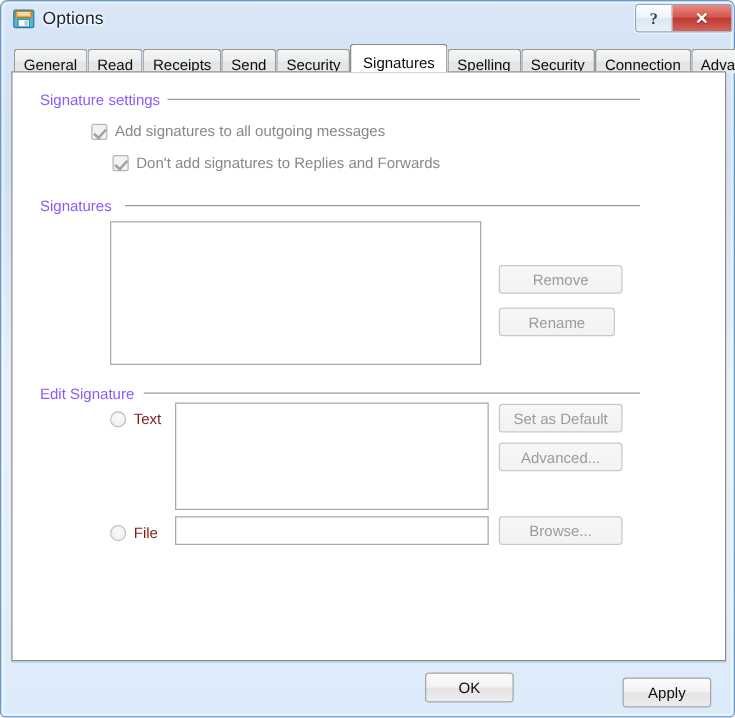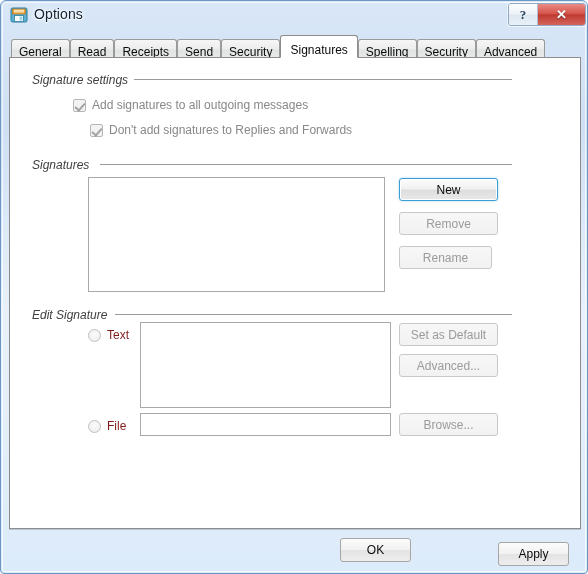--- a/index.html
+++ b/index.html
@@ -125,23 +125,22 @@
     width: 572px; height: 472px;
     box-sizing: border-box;
     background: #ffffff;
     border: 1px solid #8c8c8c;
   }
 
   
   .group-label {
     position: absolute;
     font-size: 12px;
-    color: #404040;
-    white-space: nowrap;
-    font-style: italic;
+    color: #8b5cf6;
+    white-space: nowrap;
   }
   .group-rule {
     position: absolute;
     height: 1px;
     background: #9a9a9a;
   }
 
   
   .chk-row {
     position: absolute;
@@ -277,20 +276,23 @@
     <div class="tab active">
         <span>Signatures</span>
       </div>
     <div class="tab">
         <span>Spelling</span>
       </div>
     <div class="tab">
         <span>Security</span>
       </div>
     <div class="tab">
+        <span>Connection</span>
+      </div>
+    <div class="tab">
         <span>Advanced</span>
       </div>
   </div>
 
   <div class="tabpanel">
 
     <div class="group-label" style="left:22px; top:15px;">Signature settings</div>
     <div class="group-rule" style="left:124px; top:21px; width:378px;"></div>
 
     <div class="chk-row" style="left:63px; top:40px;">
@@ -301,23 +303,20 @@
     <div class="chk-row" style="left:80px; top:65px;">
       <span class="chk-box checked"></span>
       <span class="chk-label">Don't add signatures to Replies and Forwards</span>
     </div>
 
     <div class="group-label" style="left:22px; top:100px;">Signatures</div>
     <div class="group-rule" style="left:90px; top:106px; width:412px;"></div>
 
     <div class="box" style="left:78px; top:119px; width:297px; height:115px;"></div>
 
-    <div class="btn focused" style="left:389px; top:120px; width:99px; height:23px;">
-      <span>New</span>
-    </div>
     <div class="btn disabled" style="left:389px; top:154px; width:99px; height:23px;">
       <span>Remove</span>
     </div>
     <div class="btn disabled" style="left:389px; top:188px; width:93px; height:23px;">
       <span>Rename</span>
     </div>
 
     <div class="group-label" style="left:22px; top:250px;">Edit Signature</div>
     <div class="group-rule" style="left:105px; top:256px; width:397px;"></div>
 

